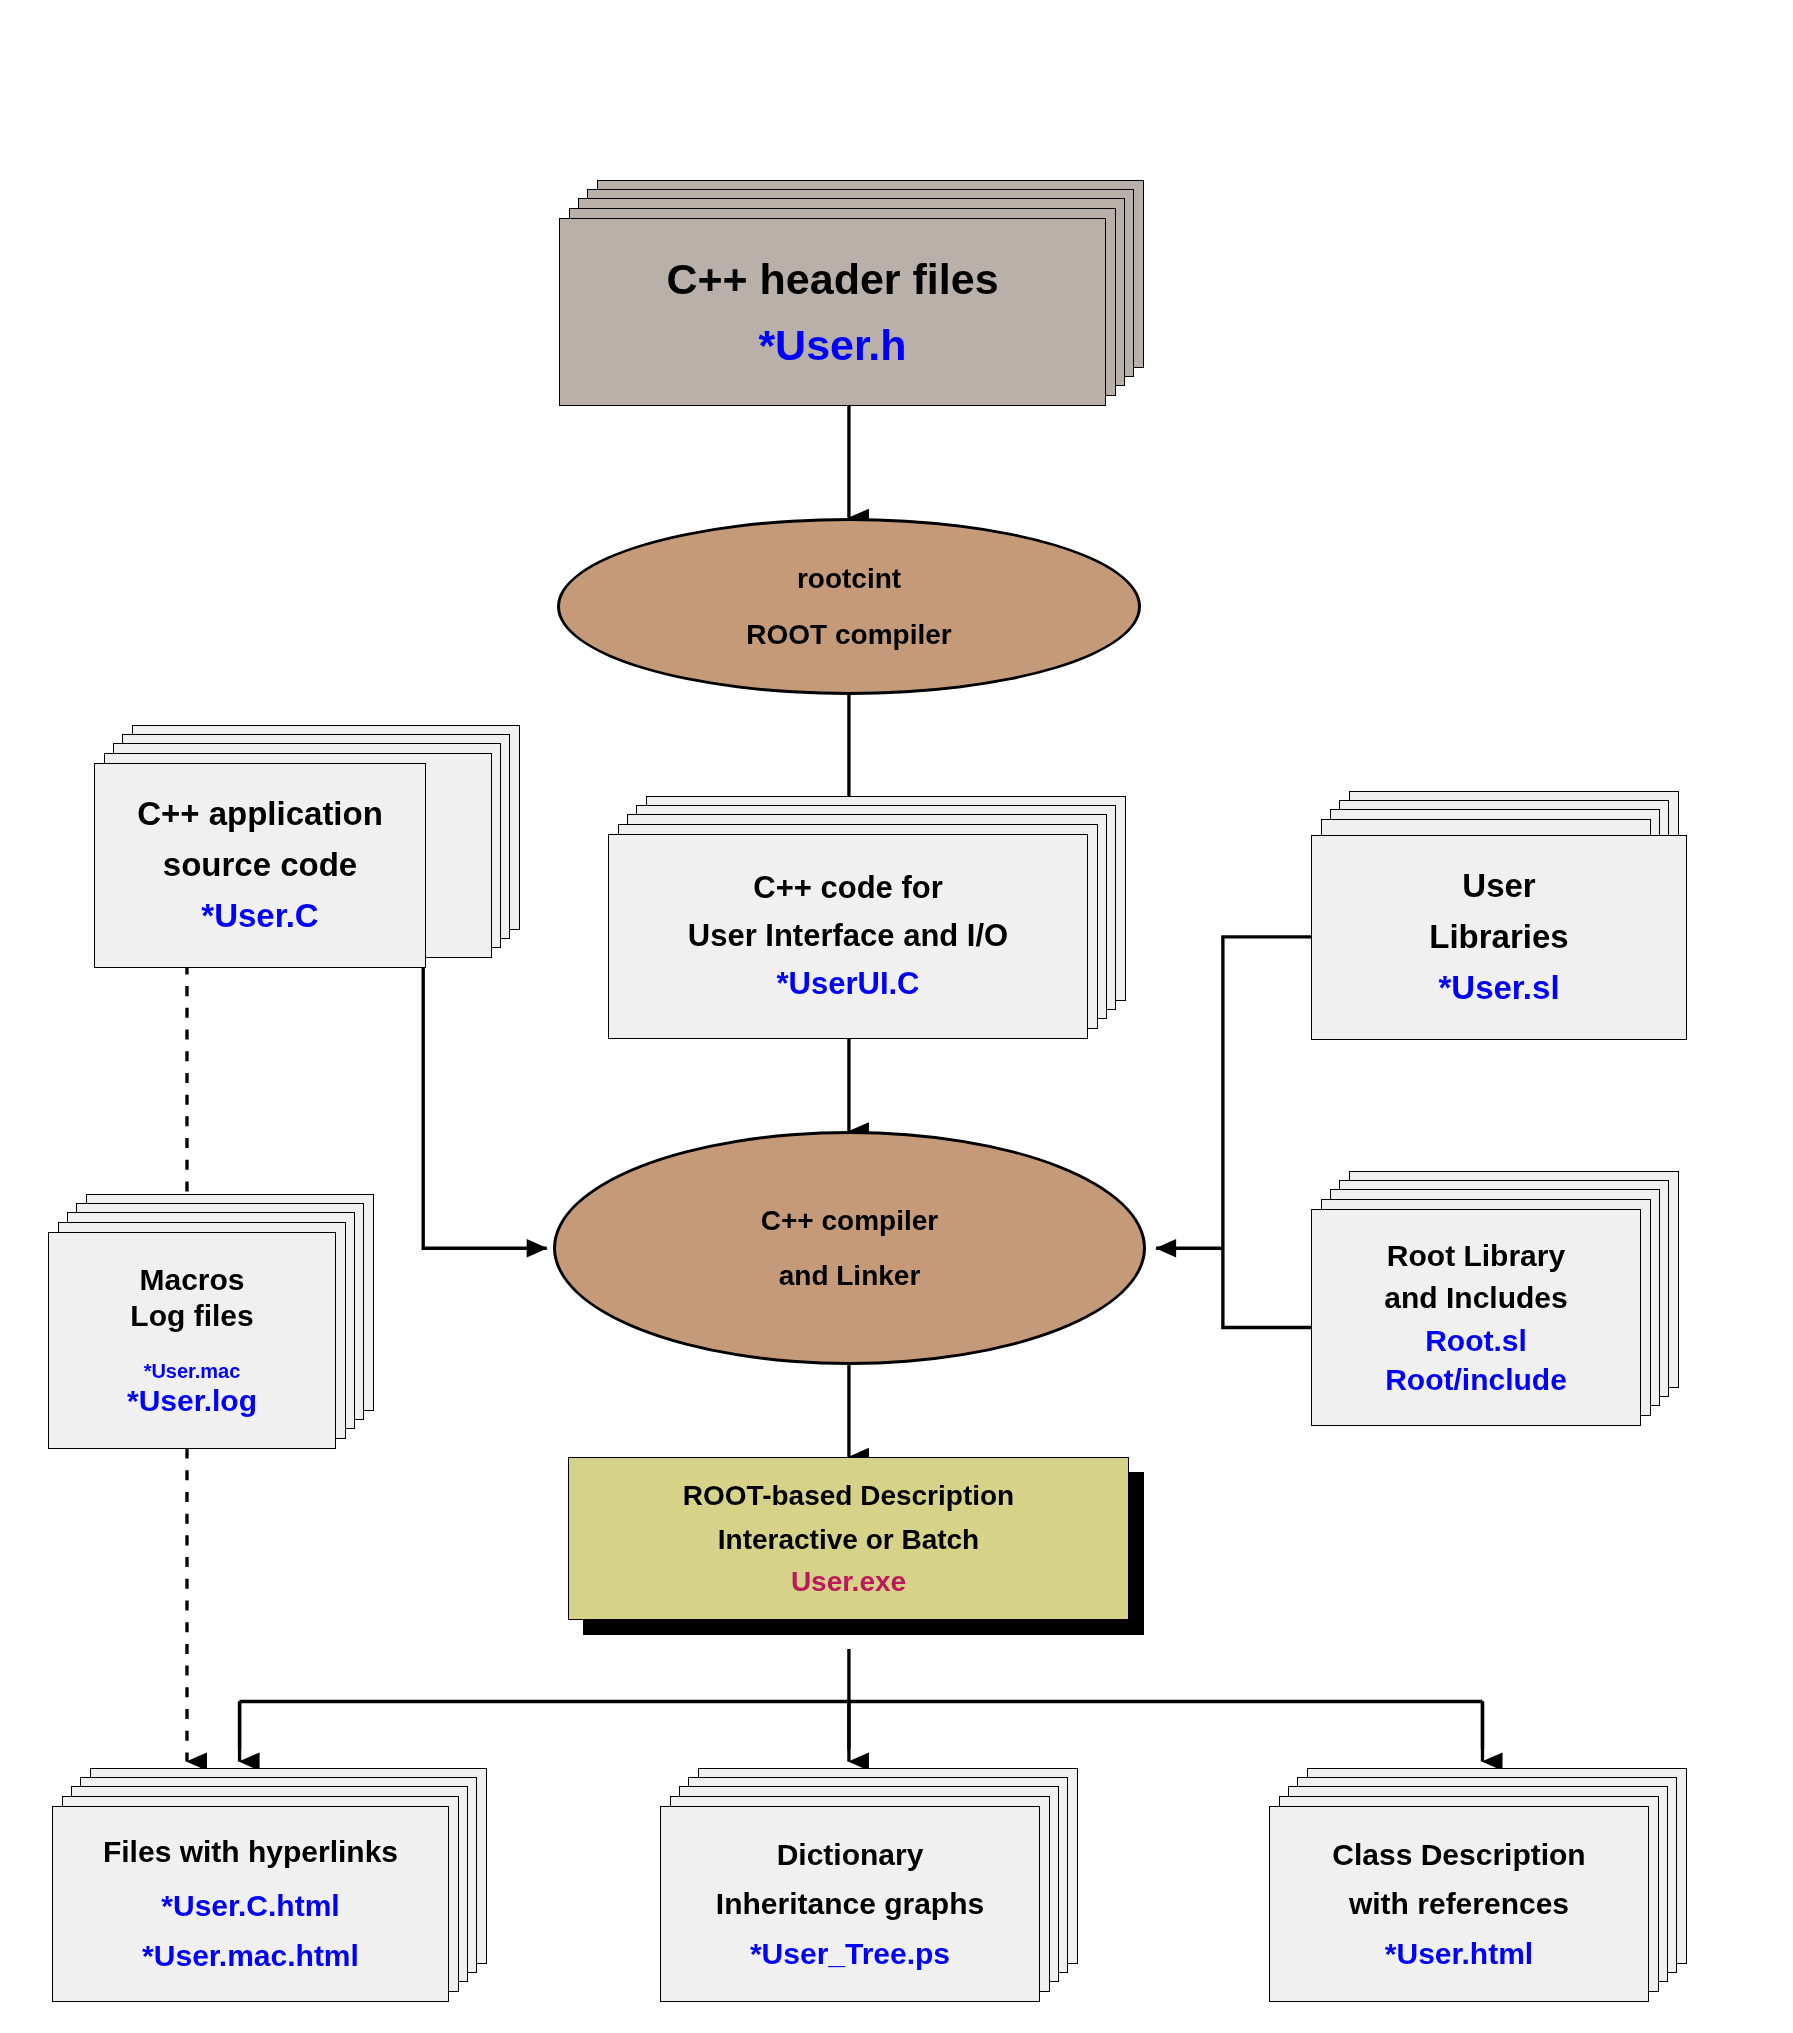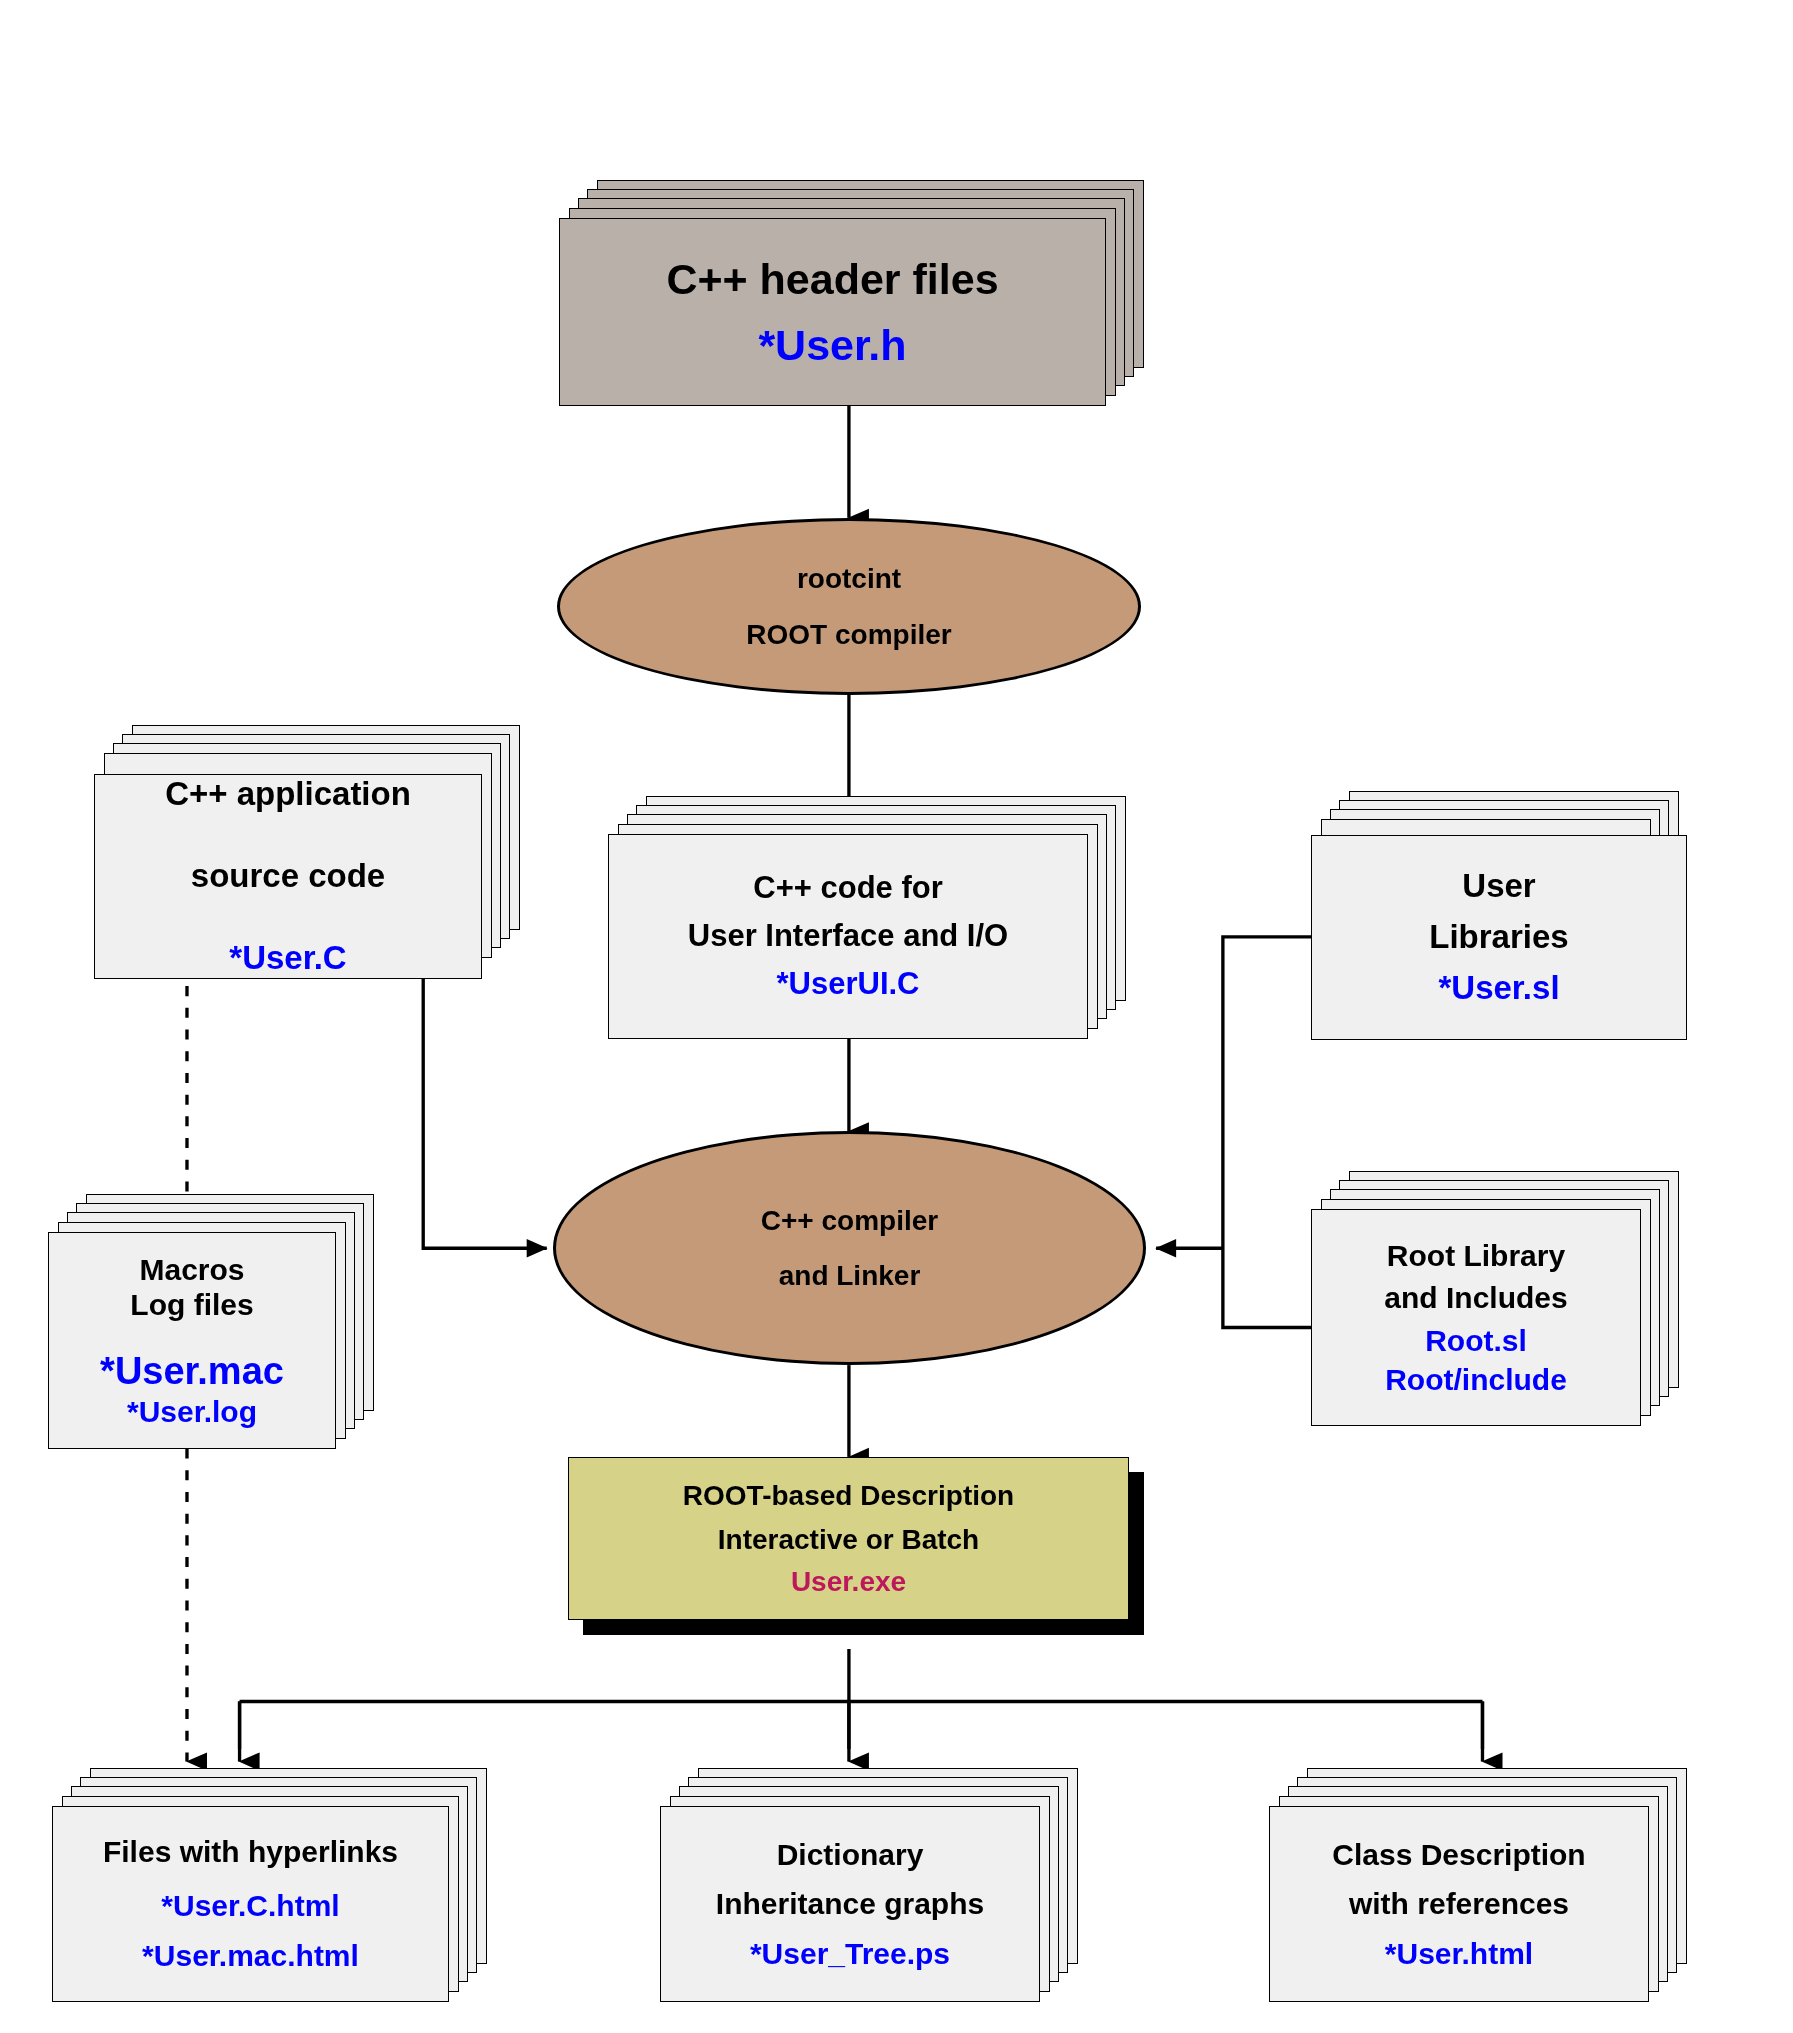--- a/index.html
+++ b/index.html
@@ -109,21 +109,21 @@
     <div class="line">rootcint</div>
     <div class="gap"></div>
     <div class="line">ROOT compiler</div>
   </div>
 
   <div class="stack" style="left:94px;top:725px;width:426px;height:242px;">
     <div class="sheet" style="left:38px;top:0px;width:388px;height:205px;"></div>
     <div class="sheet" style="left:28px;top:9.2px;width:388px;height:205px;"></div>
     <div class="sheet" style="left:19px;top:18.4px;width:388px;height:205px;"></div>
     <div class="sheet" style="left:10px;top:27.6px;width:388px;height:205px;"></div>
-    <div class="front" style="top:49px;width:388px;height:205px;justify-content:space-between;">
+    <div class="front" style="top:38px;width:332px;height:205px;">
       <div class="line" style="font-size:33px;">C++ application</div>
       <div class="line" style="font-size:33px;margin-top:11.7px;">source code</div>
       <div class="fname" style="font-size:33px;margin-top:11.7px;">*User.C</div>
     </div>
   </div>
 
   <div class="stack" style="left:608px;top:796px;width:518px;height:242px;">
     <div class="sheet" style="left:38px;top:0px;width:480px;height:205px;"></div>
     <div class="sheet" style="left:28px;top:9.2px;width:480px;height:205px;"></div>
     <div class="sheet" style="left:19px;top:18.4px;width:480px;height:205px;"></div>
@@ -148,21 +148,21 @@
   </div>
 
   <div class="stack" style="left:48px;top:1194px;width:326px;height:255px;">
     <div class="sheet" style="left:38px;top:0px;width:288px;height:217px;"></div>
     <div class="sheet" style="left:28px;top:9.2px;width:288px;height:217px;"></div>
     <div class="sheet" style="left:19px;top:18.4px;width:288px;height:217px;"></div>
     <div class="sheet" style="left:10px;top:27.6px;width:288px;height:217px;"></div>
     <div class="front" style="top:38px;width:288px;height:217px;">
       <div class="line" style="font-size:30px;">Macros</div>
       <div class="line" style="font-size:30px;">Log files</div>
-      <div class="fname" style="font-size:38px;margin-top:27px;">*User.mac</div>
+      <div class="fname" style="font-size:20px;margin-top:27px;">*User.mac</div>
       <div class="fname" style="font-size:30px;">*User.log</div>
     </div>
   </div>
 
   <div class="stack" style="left:1311px;top:1171px;width:367px;height:255px;">
     <div class="sheet" style="left:38px;top:0px;width:330px;height:217px;"></div>
     <div class="sheet" style="left:28px;top:9.2px;width:330px;height:217px;"></div>
     <div class="sheet" style="left:19px;top:18.4px;width:330px;height:217px;"></div>
     <div class="sheet" style="left:10px;top:27.6px;width:330px;height:217px;"></div>
     <div class="front" style="top:38px;width:330px;height:217px;">

